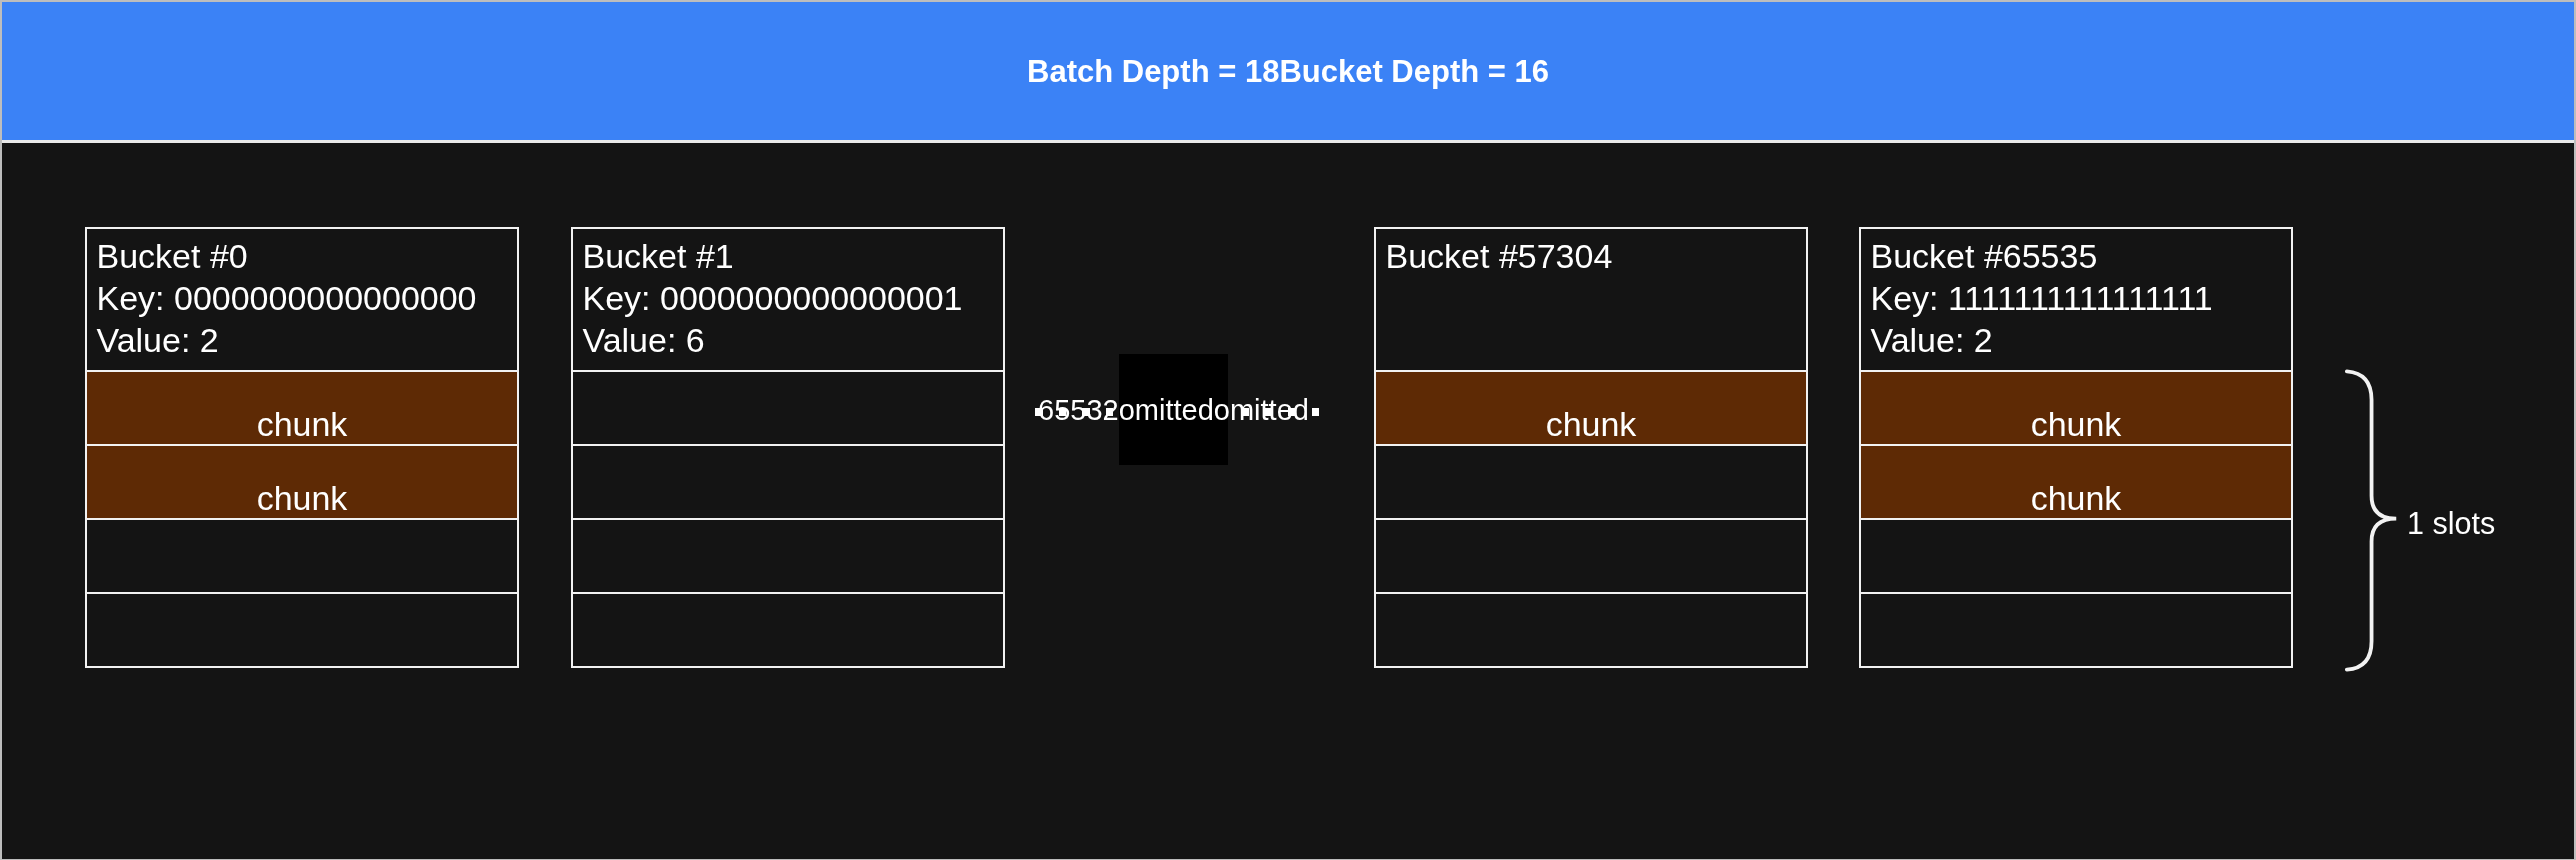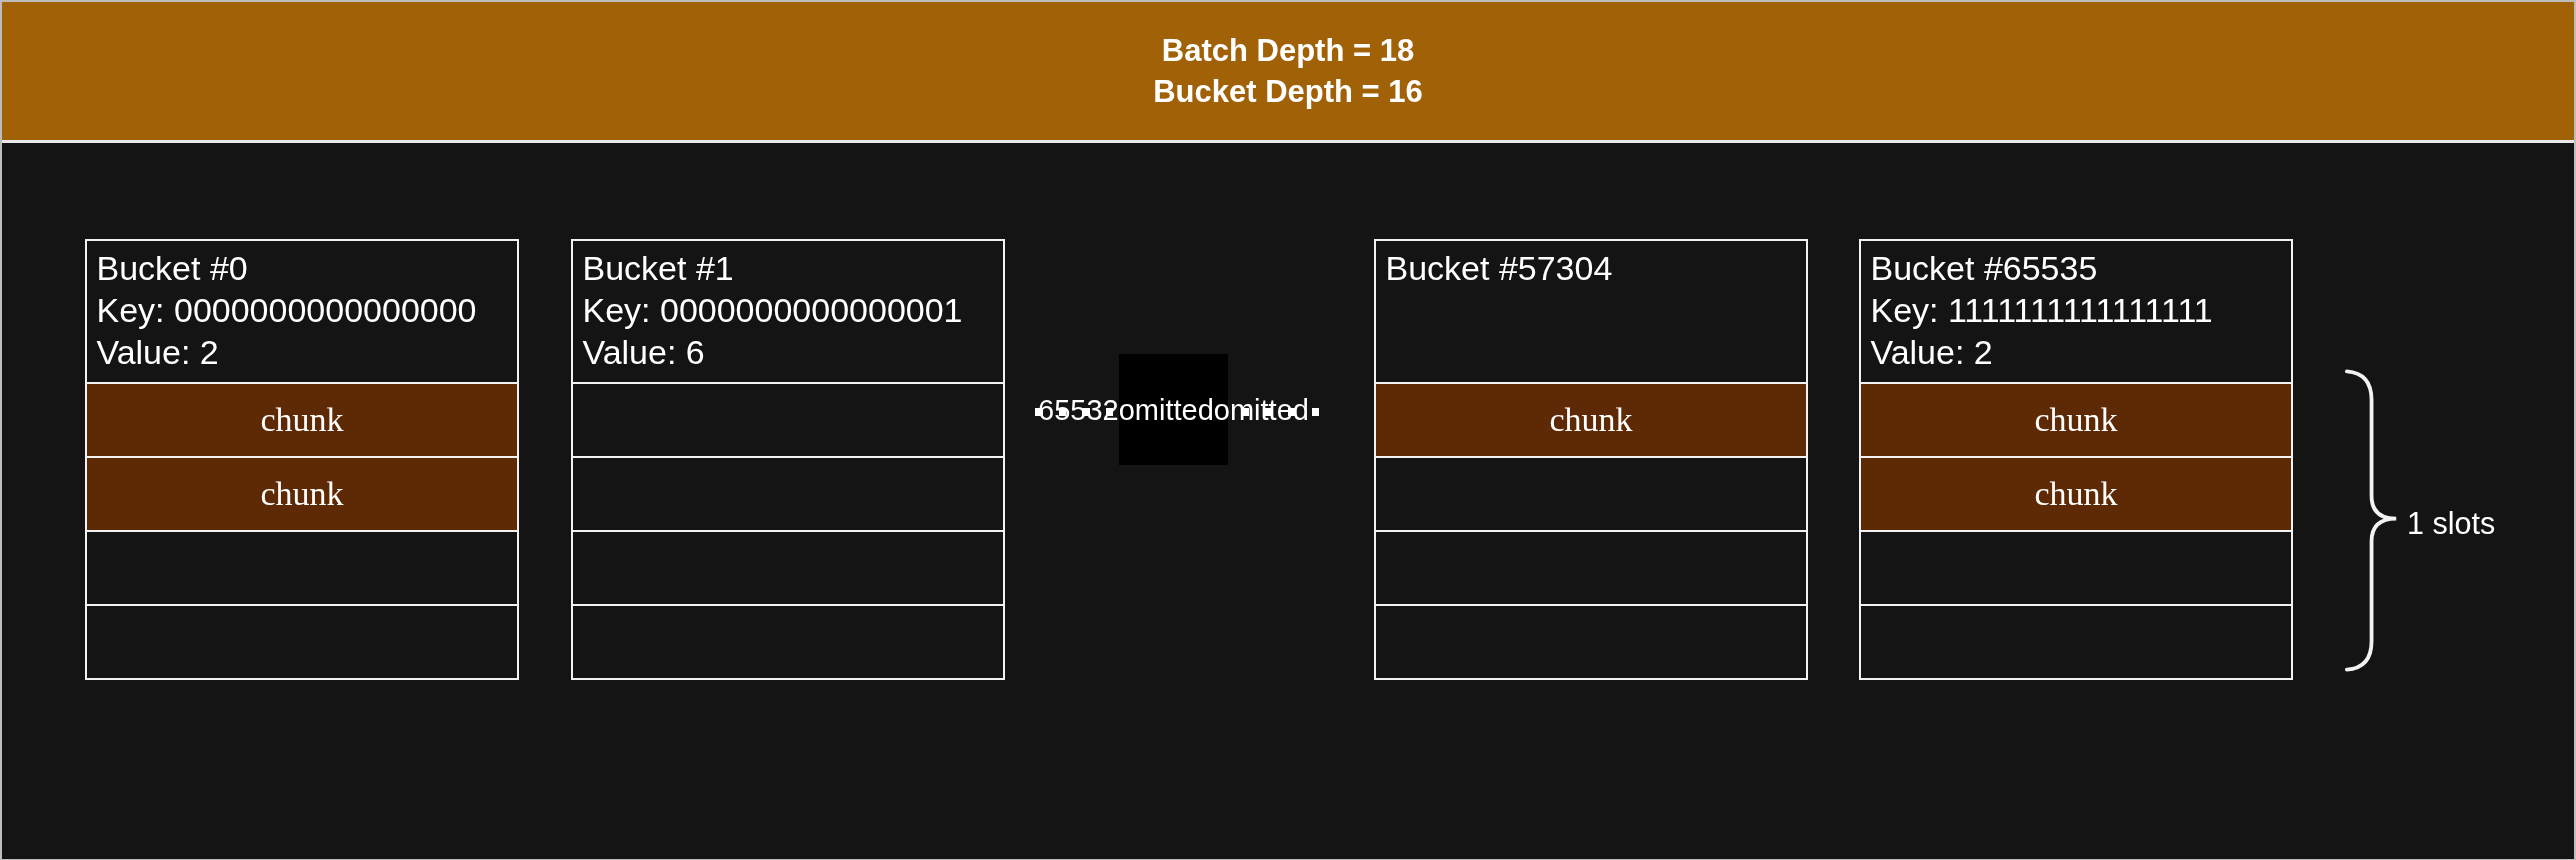--- a/index.html
+++ b/index.html
@@ -12,60 +12,58 @@
     border: 2.9px solid #bdbdbd;
     font-family: "Liberation Sans", "DejaVu Sans", sans-serif;
     color: #ffffff;
     overflow: hidden;
   }
   
   .header {
     position: absolute;
     left: 0; top: 0; right: 0;
     height: 138px;
-    background: #a16207;
+    background: #3b82f6;
     border-bottom: 3.8px solid #e9e9e9;
     display: flex;
-    flex-direction: column;
+    flex-direction: row;
     align-items: center;
     justify-content: center;
     font-weight: bold;
     font-size: 31px;
     line-height: 41px;
   }
   
   .bucket {
     position: absolute;
     top: 225px;
     width: 434px;
     height: 441px;
     box-sizing: border-box;
     border: 2.9px solid #f2f2f2;
     display: flex;
     flex-direction: column;
     background: #141414;
-    margin-top: 12px;
   }
   .bucket-info {
     height: 141px;
     box-sizing: border-box;
     padding: 5.7px 9.5px 0 9.5px;
     font-size: 34px;
     line-height: 42px;
     white-space: nowrap;
   }
   .slot {
     flex: 1;
     border-top: 2.9px solid #f2f2f2;
     display: flex;
-    align-items: center;
+    align-items: flex-end;
     justify-content: center;
     font-size: 34px;
     background: #141414;
-    font-family: Liberation Serif, serif;
   }
   .slot.filled { background: #5e2a05; }
   
   .omitted-box {
     position: absolute;
     left: 1117px;
     top: 352px;
     width: 109px;
     height: 111px;
     background: #000000;

